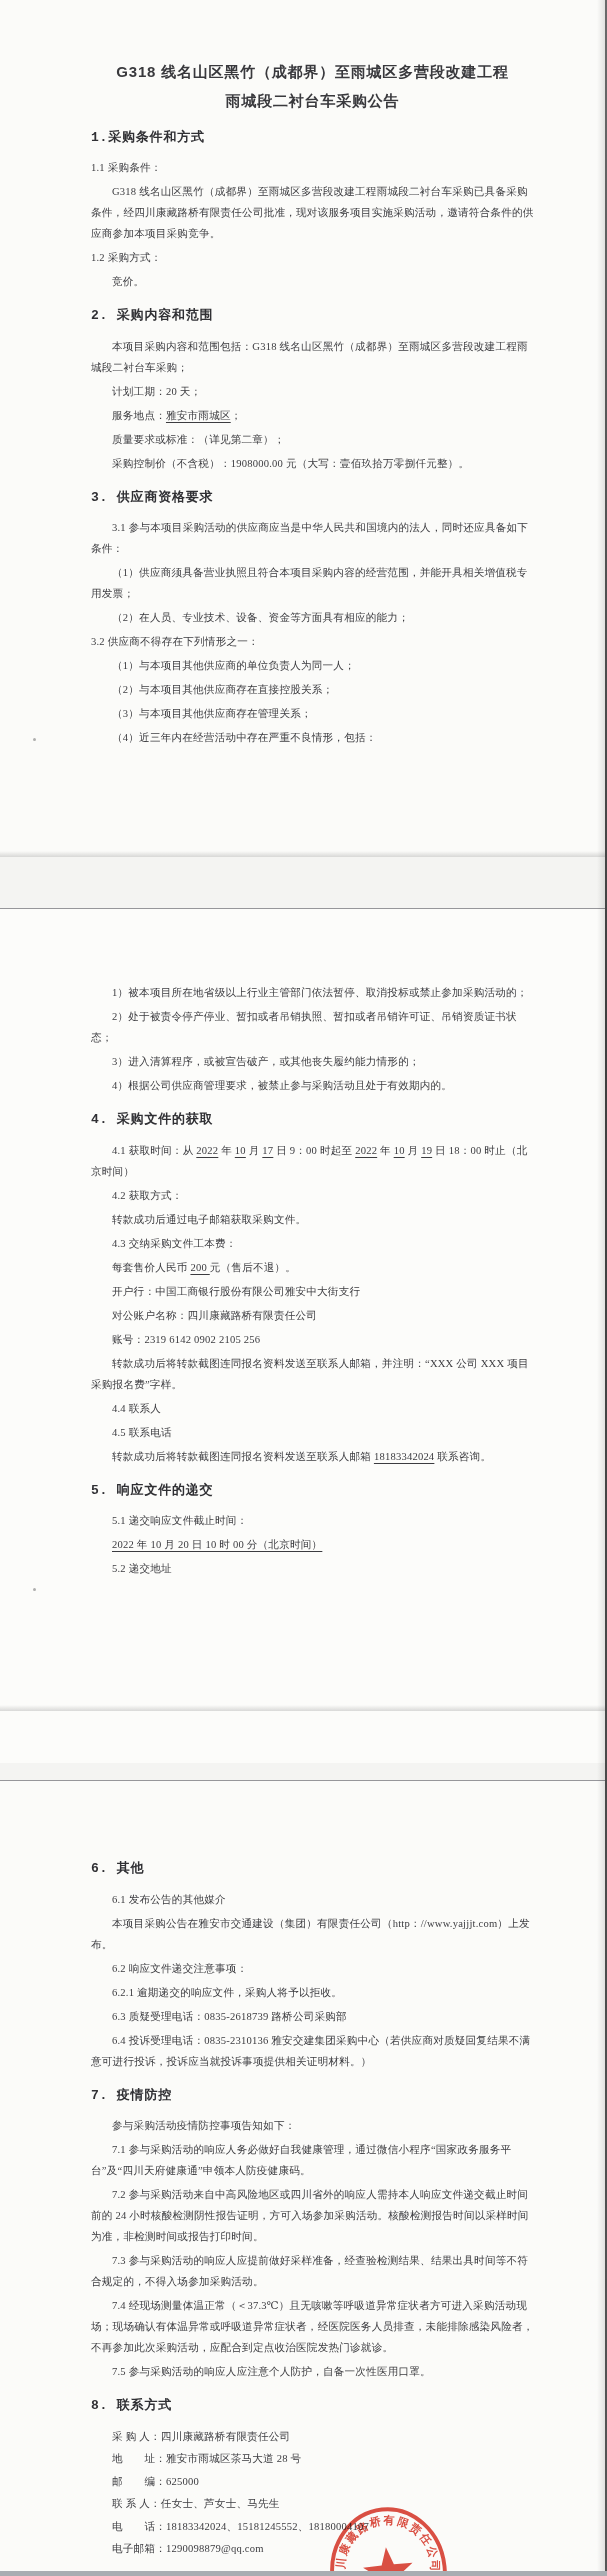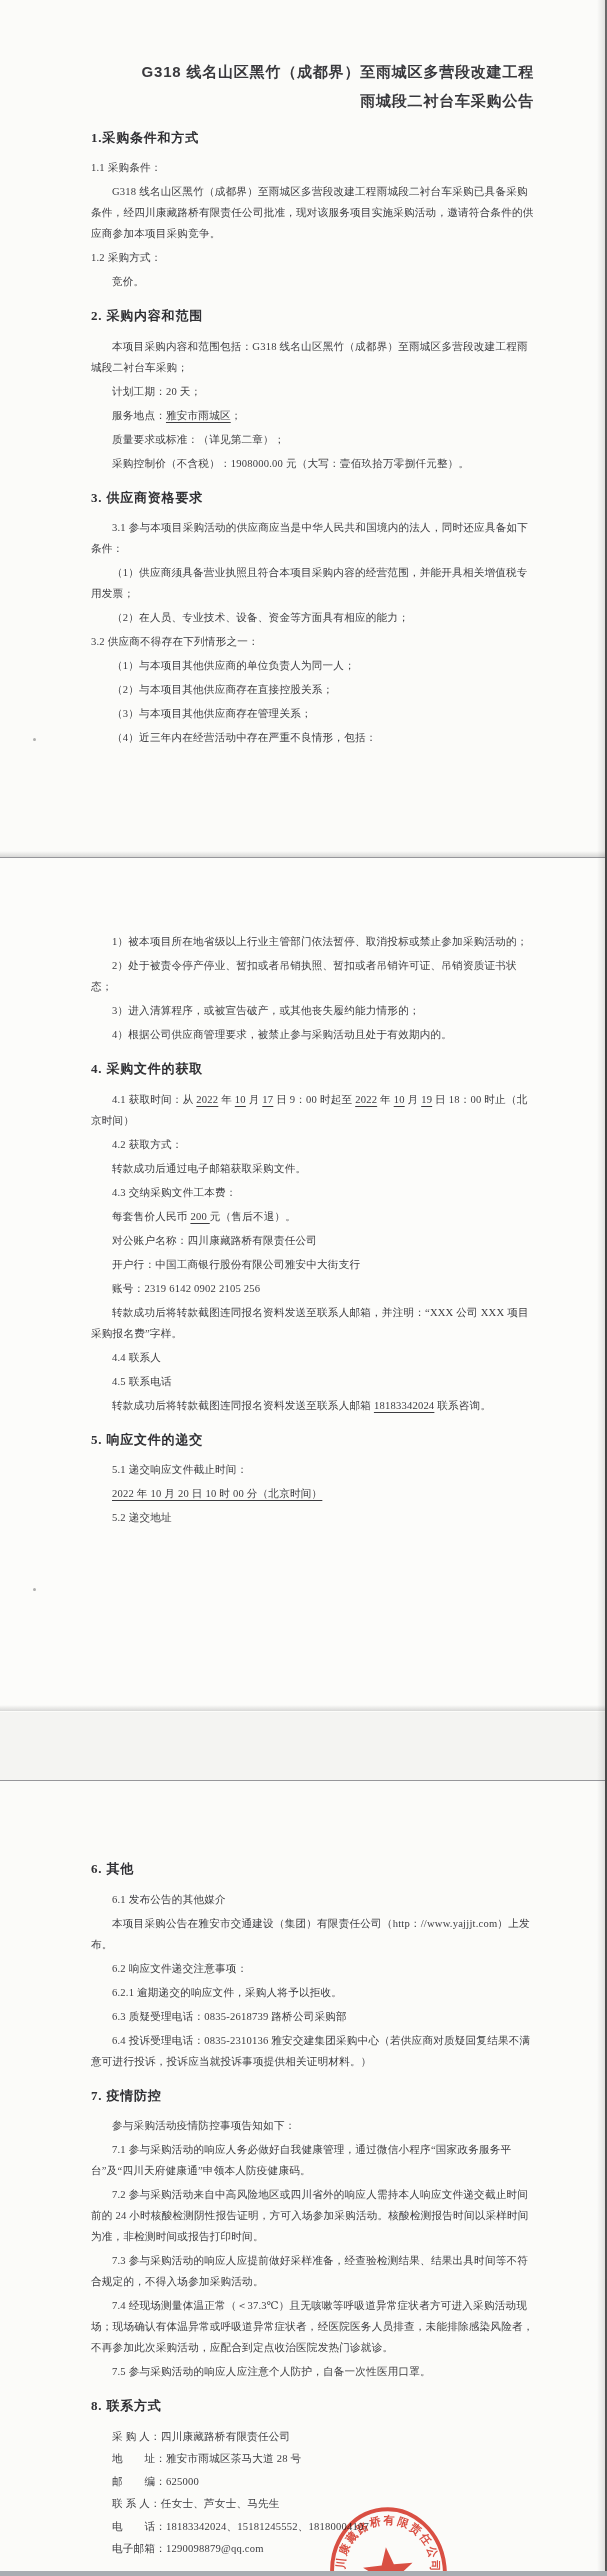--- a/index.html
+++ b/index.html
@@ -8,21 +8,21 @@
     background:#f4f4f2;overflow:hidden;
     font-family:"Liberation Serif","DejaVu Serif",serif;
     color:#3c3c40;
   }
   .page{
     position:absolute;left:0;width:607px;box-sizing:border-box;
     background:#fbfbf9;overflow:hidden;
     padding-left:91px;padding-right:73px;
   }
   #page1{top:0;height:857px;padding-top:58px;}
-  #page2{top:857px;height:855px;padding-top:73px;border-top:1.5px solid #96969a;background:#fcfcfa;}
+  #page2{top:908px;height:855px;padding-top:73px;border-top:1.5px solid #96969a;background:#fcfcfa;}
   #page3{top:1780px;height:864px;padding-top:64px;border-top:1.5px solid #96969a;}
   .break-shadow{
     position:absolute;left:0;width:100%;height:6px;z-index:5;
     background:linear-gradient(to bottom,rgba(0,0,0,0),rgba(0,0,0,0.14));
     pointer-events:none;
   }
   #shadow1{top:851px;}
   #shadow2{top:1705px;}
   .right-edge{
     position:absolute;top:0;right:0;width:2.3px;height:2576px;z-index:6;
@@ -36,25 +36,25 @@
   .bottom-strip{
     position:absolute;bottom:0;left:0;width:100%;height:5.3px;z-index:6;
     background:#a9adb2;
   }
   .speck{position:absolute;width:3px;height:3px;border-radius:50%;background:#8d8d8d;opacity:.7;z-index:4;}
   #speck1{left:33px;top:738px;}
   #speck2{left:33px;top:1588px;}
 
   .title{
     font-family:"Liberation Sans","DejaVu Sans",sans-serif;
-    font-size:15px;font-weight:700;line-height:27px;text-align:right;
+    font-size:15px;font-weight:700;line-height:27px;text-align:center;
     color:#39393d;margin:0 0 1.5px;letter-spacing:0.8px;
   }
   .h{
-    font-family:Liberation Serif, serif;
+    font-family:Liberation Mono, monospace;
     font-size:13px;font-weight:700;color:#303034;
     line-height:18px;margin:15px 0 10.6px;letter-spacing:0.8px;
   }
   p{font-size:10.6px;line-height:21px;margin:0 0 3px;letter-spacing:0.2px;}
   p.ind{text-indent:21px;}
   p.contact{margin-bottom:1.5px;}
   .ul{text-decoration:underline;text-underline-offset:3px;}
 
   .signoff{position:relative;height:121px;margin-top:3px;}
   .sign-company{position:absolute;top:10.6px;left:244px;font-size:11px;letter-spacing:0.4px;}
@@ -102,22 +102,22 @@
         <p class="ind"><span>1）被本项目所在地省级以上行业主管部门依法暂停、取消投标或禁止参加采购活动的；</span></p>
         <p class="ind"><span>2）处于被责令停产停业、暂扣或者吊销执照、暂扣或者吊销许可证、吊销资质证书状态；</span></p>
         <p class="ind"><span>3）进入清算程序，或被宣告破产，或其他丧失履约能力情形的；</span></p>
         <p class="ind"><span>4）根据公司供应商管理要求，被禁止参与采购活动且处于有效期内的。</span></p>
         <div class="h"><span>4. 采购文件的获取</span></div>
         <p class="ind"><span>4.1 获取时间：从 </span><span class="ul">2022</span><span> 年 </span><span class="ul">10</span><span> 月 </span><span class="ul">17</span><span> 日 9：00 时起至 </span><span class="ul">2022</span><span> 年 </span><span class="ul">10</span><span> 月 </span><span class="ul">19</span><span> 日 18：00 时止（北京时间）</span></p>
         <p class="ind"><span>4.2 获取方式：</span></p>
         <p class="ind"><span>转款成功后通过电子邮箱获取采购文件。</span></p>
         <p class="ind"><span>4.3 交纳采购文件工本费：</span></p>
         <p class="ind"><span>每套售价人民币 </span><span class="ul">200 </span><span>元（售后不退）。</span></p>
+        <p class="ind"><span>开户行：中国工商银行股份有限公司雅安中大街支行</span></p>
         <p class="ind"><span>对公账户名称：四川康藏路桥有限责任公司</span></p>
-        <p class="ind"><span>开户行：中国工商银行股份有限公司雅安中大街支行</span></p>
         <p class="ind"><span>账号：2319 6142 0902 2105 256</span></p>
         <p class="ind"><span>转款成功后将转款截图连同报名资料发送至联系人邮箱，并注明：“XXX 公司 XXX 项目采购报名费”字样。</span></p>
         <p class="ind"><span>4.4 联系人</span></p>
         <p class="ind"><span>4.5 联系电话</span></p>
         <p class="ind"><span>转款成功后将转款截图连同报名资料发送至联系人邮箱 </span><span class="ul">18183342024</span><span> 联系咨询。</span></p>
         <div class="h"><span>5. 响应文件的递交</span></div>
         <p class="ind"><span>5.1 递交响应文件截止时间：</span></p>
         <p class="ind"><span class="ul">2022 年 10 月 20 日 10 时 00 分（北京时间）</span></p>
         <p class="ind"><span>5.2 递交地址</span></p>
       </div>

